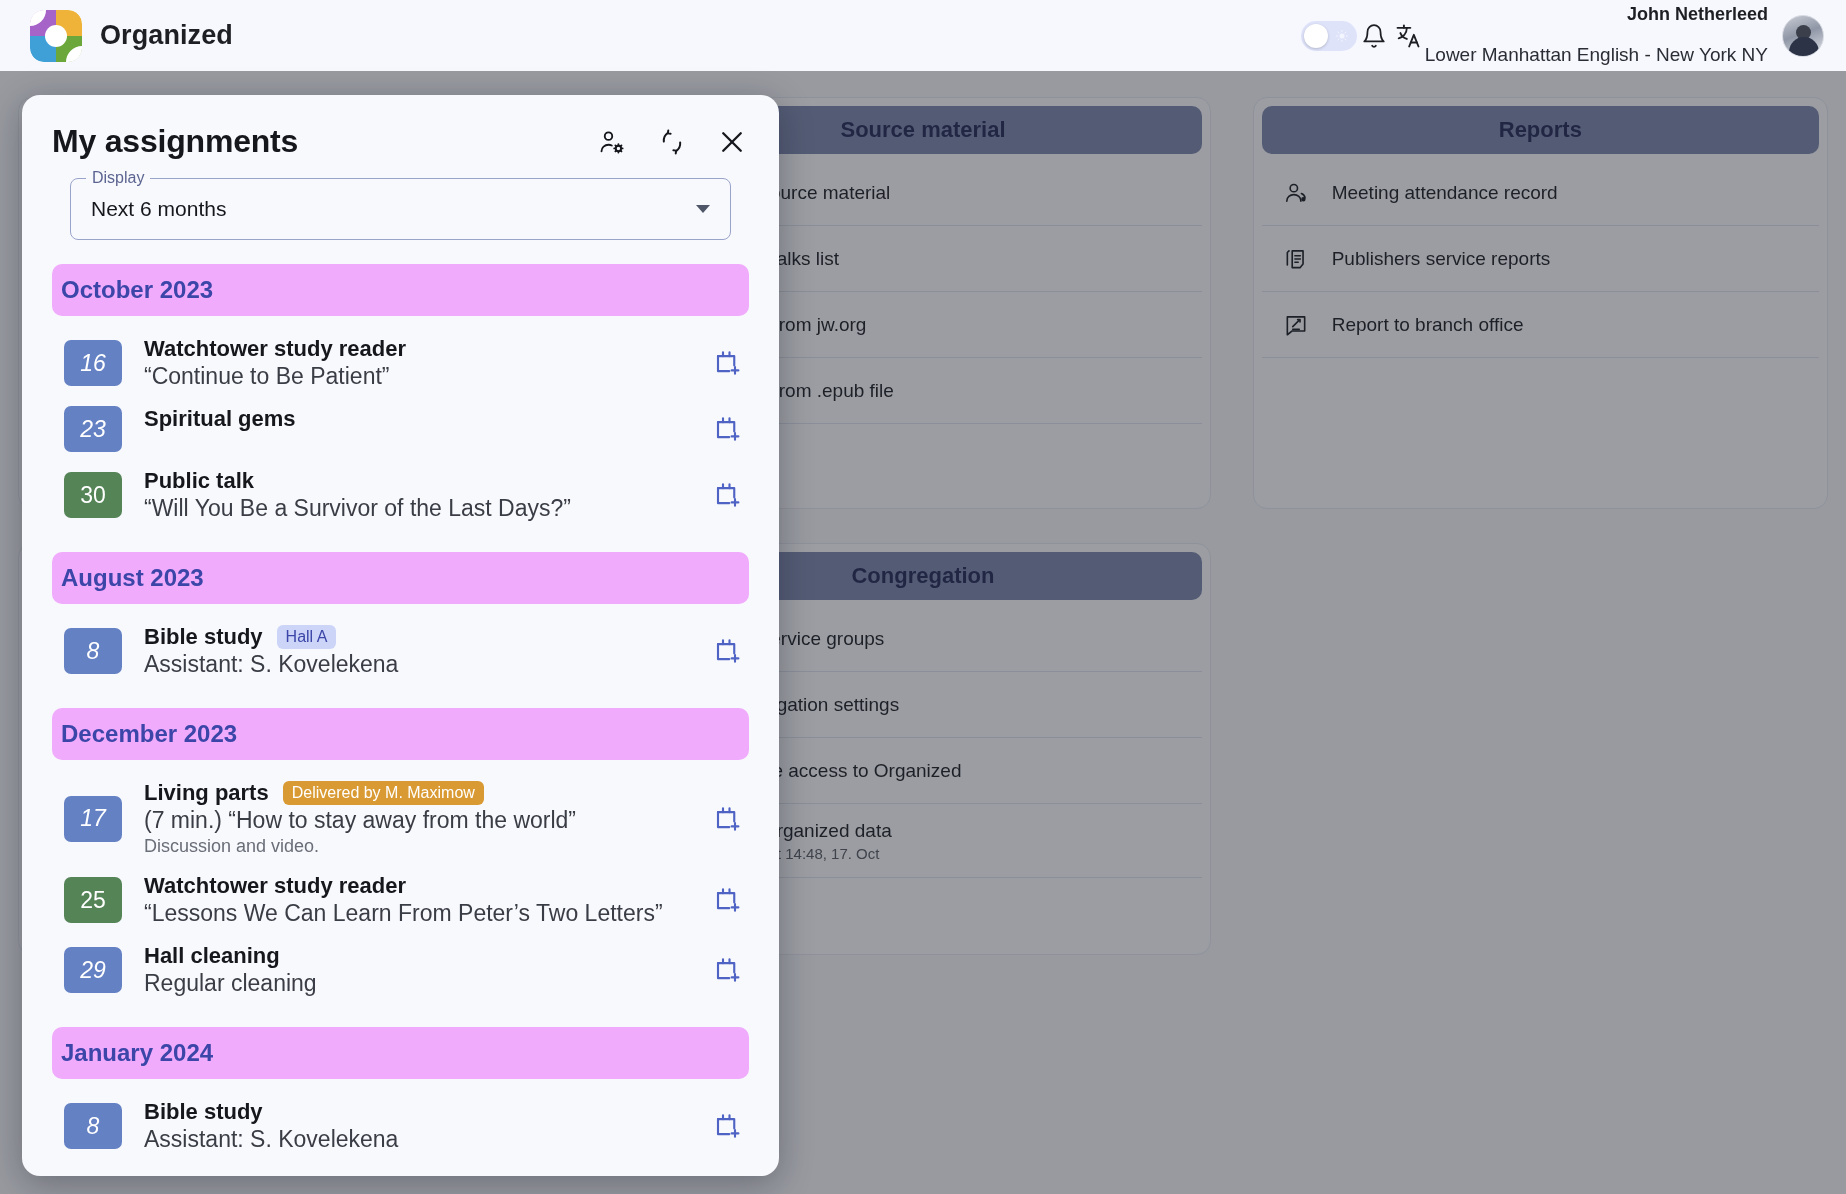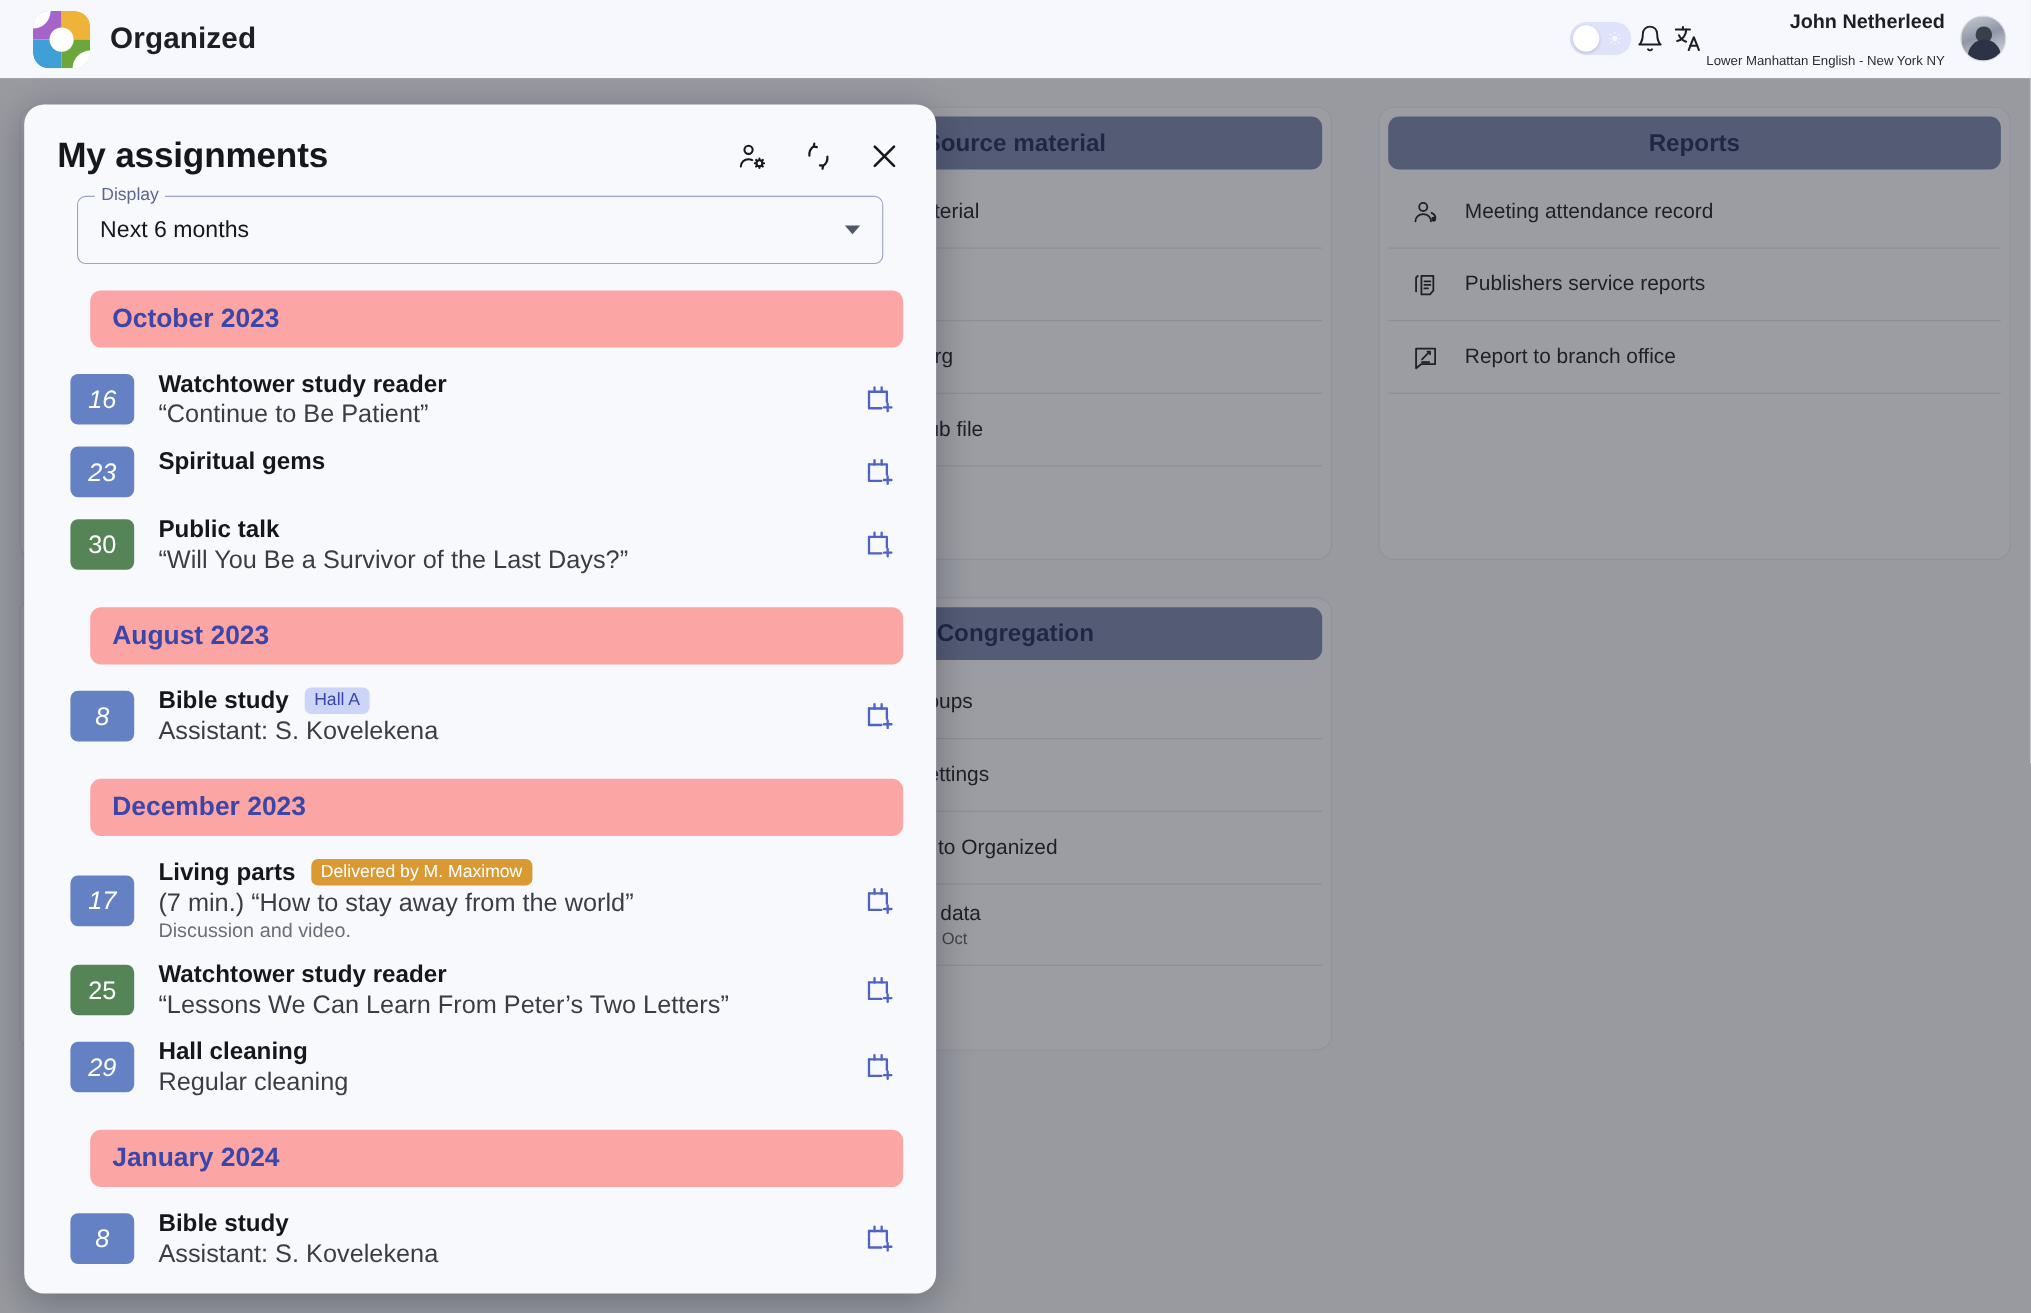--- a/index.html
+++ b/index.html
@@ -46,21 +46,21 @@
   .theme-toggle .knob {
     position: absolute; width: 24px; height: 24px; border-radius: 50%;
     background: #fff; top: 3px; left: 3px;
     box-shadow: 0 1px 3px rgba(0,0,0,.2);
   }
   .theme-toggle .sun { position: absolute; right: 9px; top: 9px; width: 12px; height: 12px; }
   .icon-btn { width: 34px; height: 34px; display:flex; align-items:center; justify-content:center; cursor:pointer; color:#1d1f25;}
   .user-block { display: flex; align-items: center; gap: 14px; }
   .user-text { text-align: right; line-height: 1.28; }
   .user-name { font-size: 18px; font-weight: 600; color: #1d1f25; }
-  .user-cong { font-size: 12px; color: #2a2d35; margin-top: 17px; }
+  .user-cong { font-size: 19px; color: #2a2d35; margin-top: 17px; }
   .avatar {
     width: 42px; height: 42px; border-radius: 50%; overflow: hidden; flex: 0 0 auto;
     background: linear-gradient(160deg,#c9cdd6 0%,#8f96a5 45%,#e3e6ec 100%);
     position: relative; border: 1px solid #d7dae2;
   }
   .avatar .head { position:absolute; width:15px; height:15px; border-radius:50%; background:#3a3f4b; top:9px; left:13px;}
   .avatar .body { position:absolute; width:30px; height:19px; border-radius:15px 15px 0 0; background:#2c3347; bottom:0; left:6px;}
 
   
   .page-bg {
@@ -96,21 +96,21 @@
 
   .dimmer {
     position: absolute; top: 71px; left: 0; right: 0; bottom: 0;
     background: rgba(40,43,52,.46);
     z-index: 10;
   }
 
   
   .modal {
     position: absolute; top: 95px; left: 22px;
-    width: 829px; height: 1081px;
+    width: 757px; height: 1081px;
     background: #f8f9fd; border-radius: 18px;
     box-shadow: 0 8px 34px rgba(10,14,30,.30);
     z-index: 20; overflow: hidden;
     display: flex; flex-direction: column;
   }
   .modal-head {
     display: flex; align-items: center; padding: 28px 30px 6px 30px;
   }
   .modal-title { font-size: 32px; font-weight: 700; color: #15171d; letter-spacing: -.2px; }
   .modal-actions { margin-left: auto; display: flex; align-items: center; gap: 26px; }
@@ -128,25 +128,24 @@
   }
   .select-value { font-size: 21px; color: #15171d; }
   .select-caret {
     margin-left: auto; width: 0; height: 0;
     border-left: 7px solid transparent; border-right: 7px solid transparent;
     border-top: 8px solid #4f5668;
   }
 
   .list { flex: 1; overflow: hidden; padding: 24px 30px 0 30px; }
   .month-head {
-    background: #fca5a5; border-radius: 10px; height: 52px;
-    display: flex; align-items: center; padding: 0 20px;
+    background: #f0abfc; border-radius: 10px; height: 52px;
+    display: flex; align-items: center; padding: 0 9px;
     color: #3b46a8; font-size: 24px; font-weight: 600;
     margin-bottom: 12px;
-    margin-left: 30px;
   }
   .month-head.mt { margin-top: 22px; }
 
   .assign-row { display: flex; align-items: flex-start; gap: 22px; padding: 8px 4px 8px 12px; cursor: pointer; }
   .daychip {
     width: 58px; height: 46px; border-radius: 7px; flex: 0 0 auto;
     display: flex; align-items: center; justify-content: center;
     color: #fff; font-size: 23px; font-weight: 500;
     align-self: center;
   }

